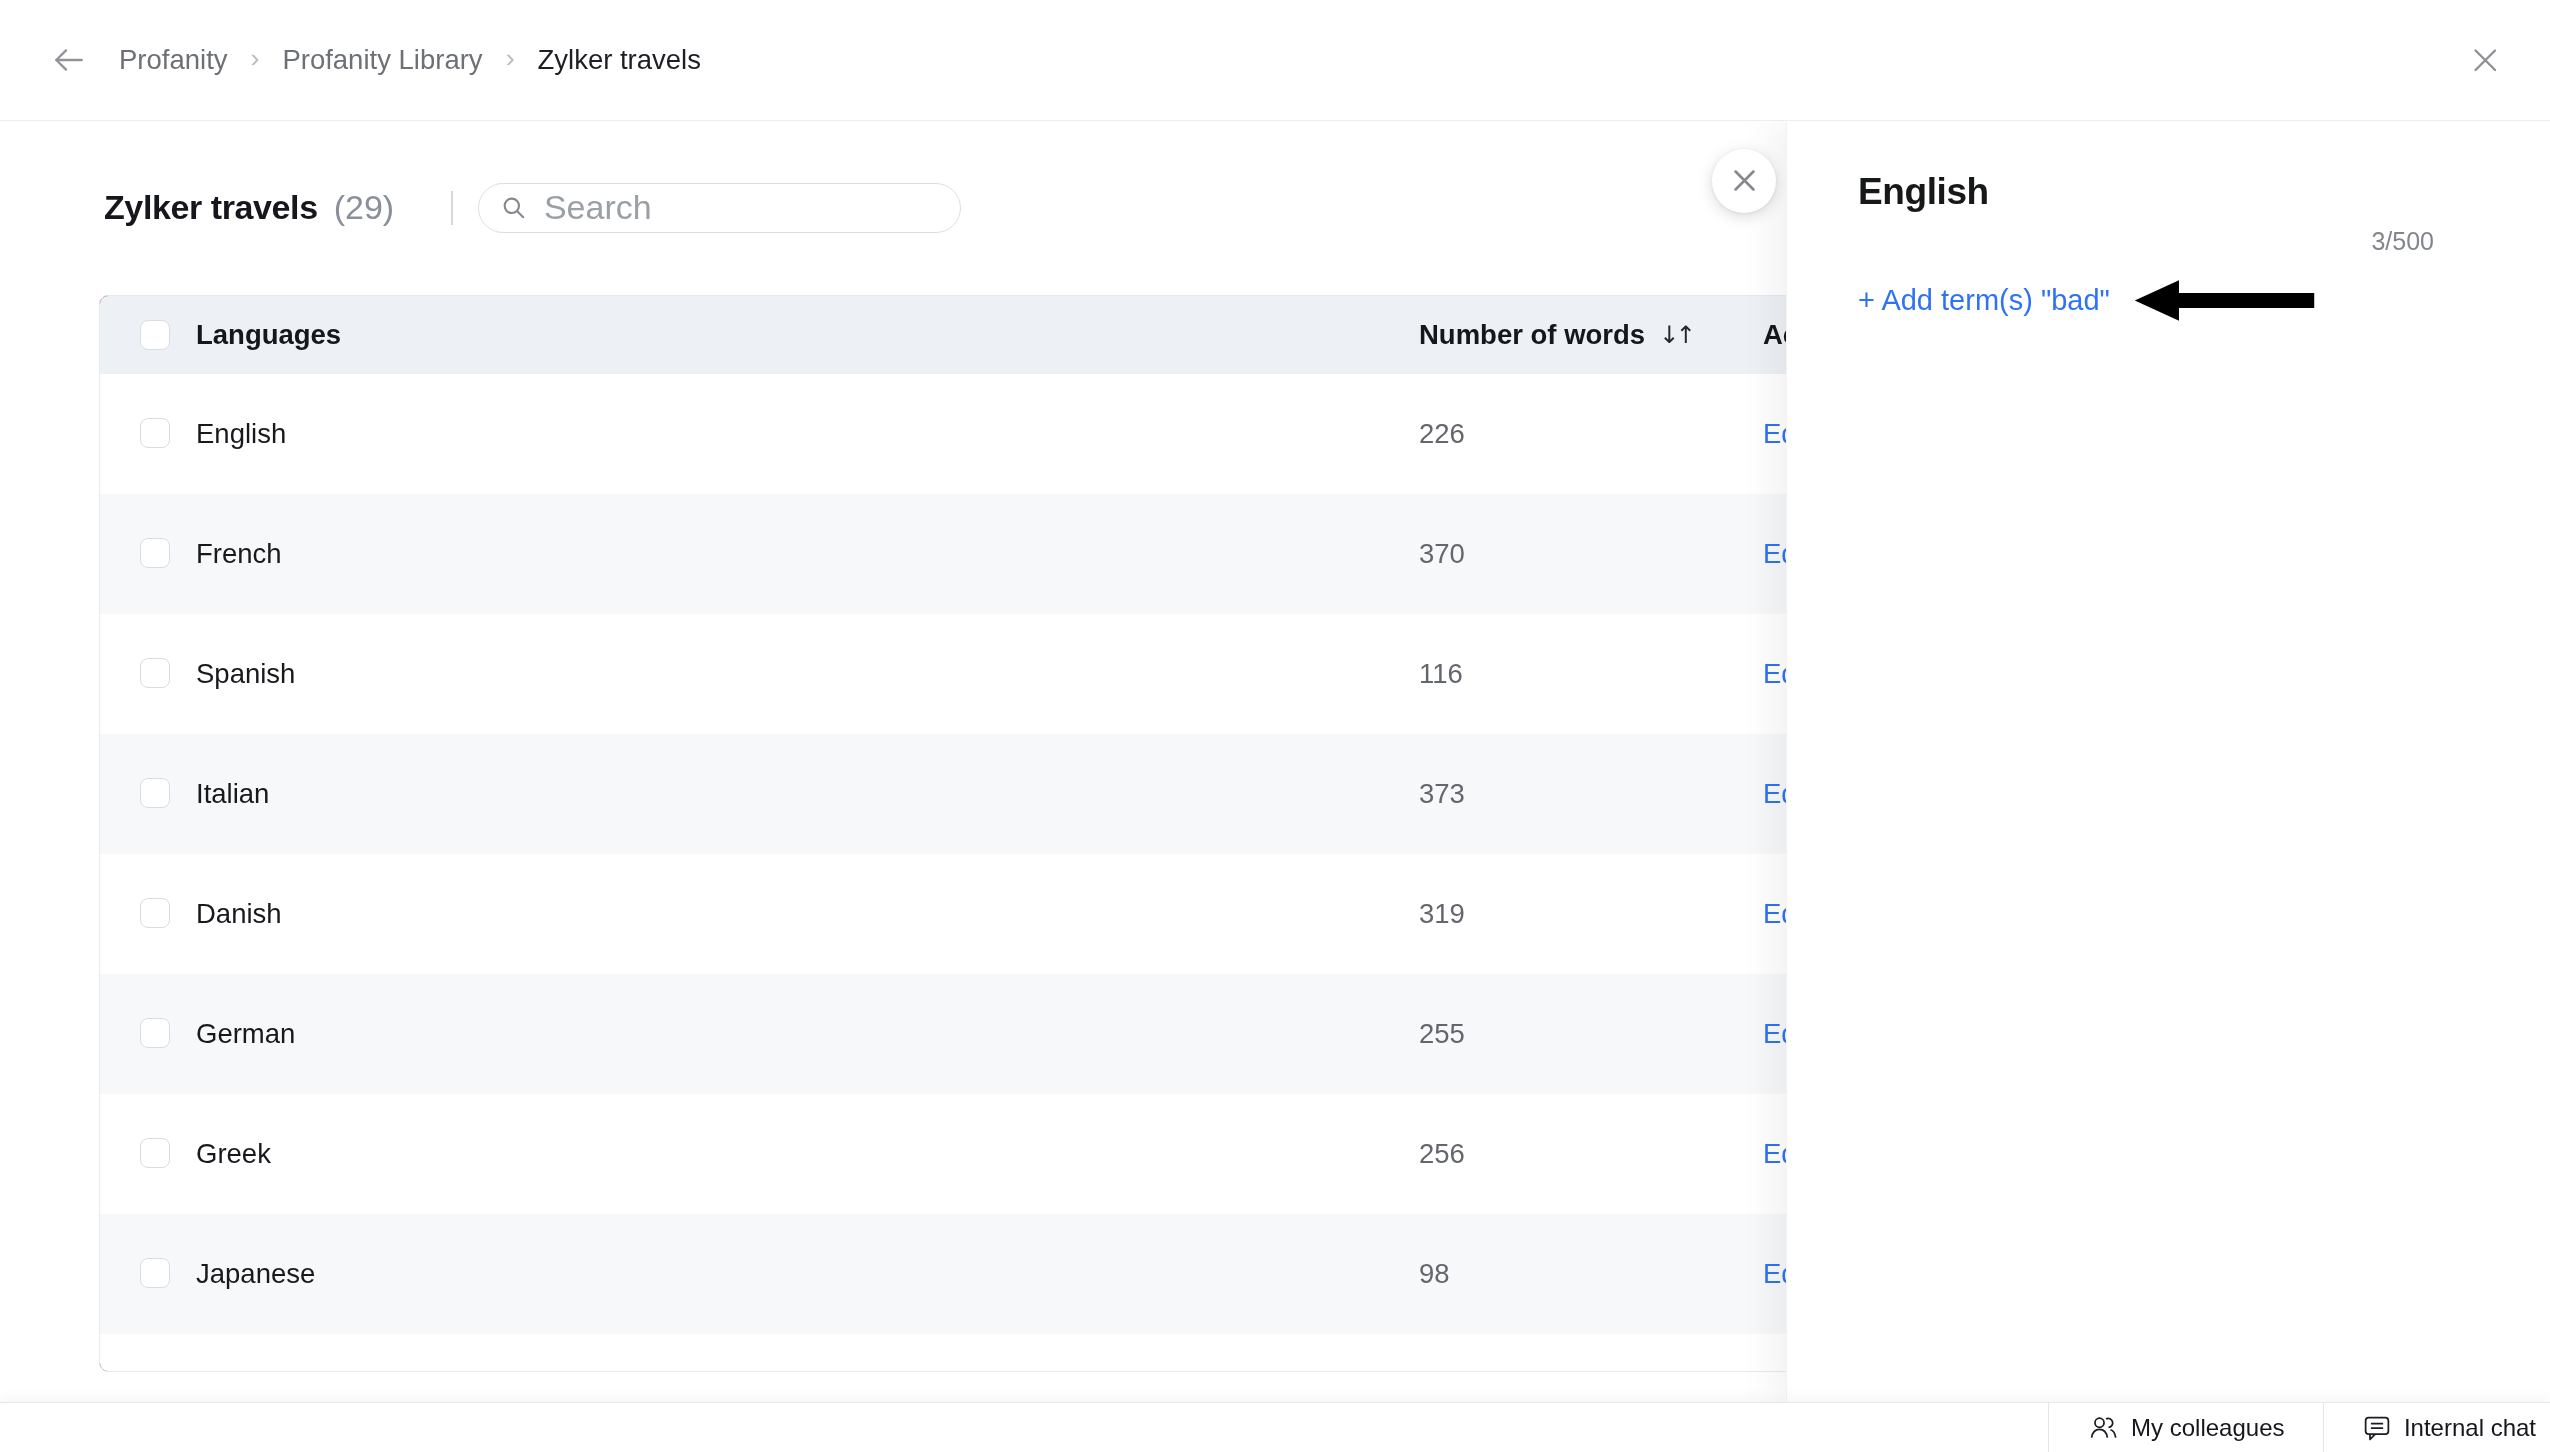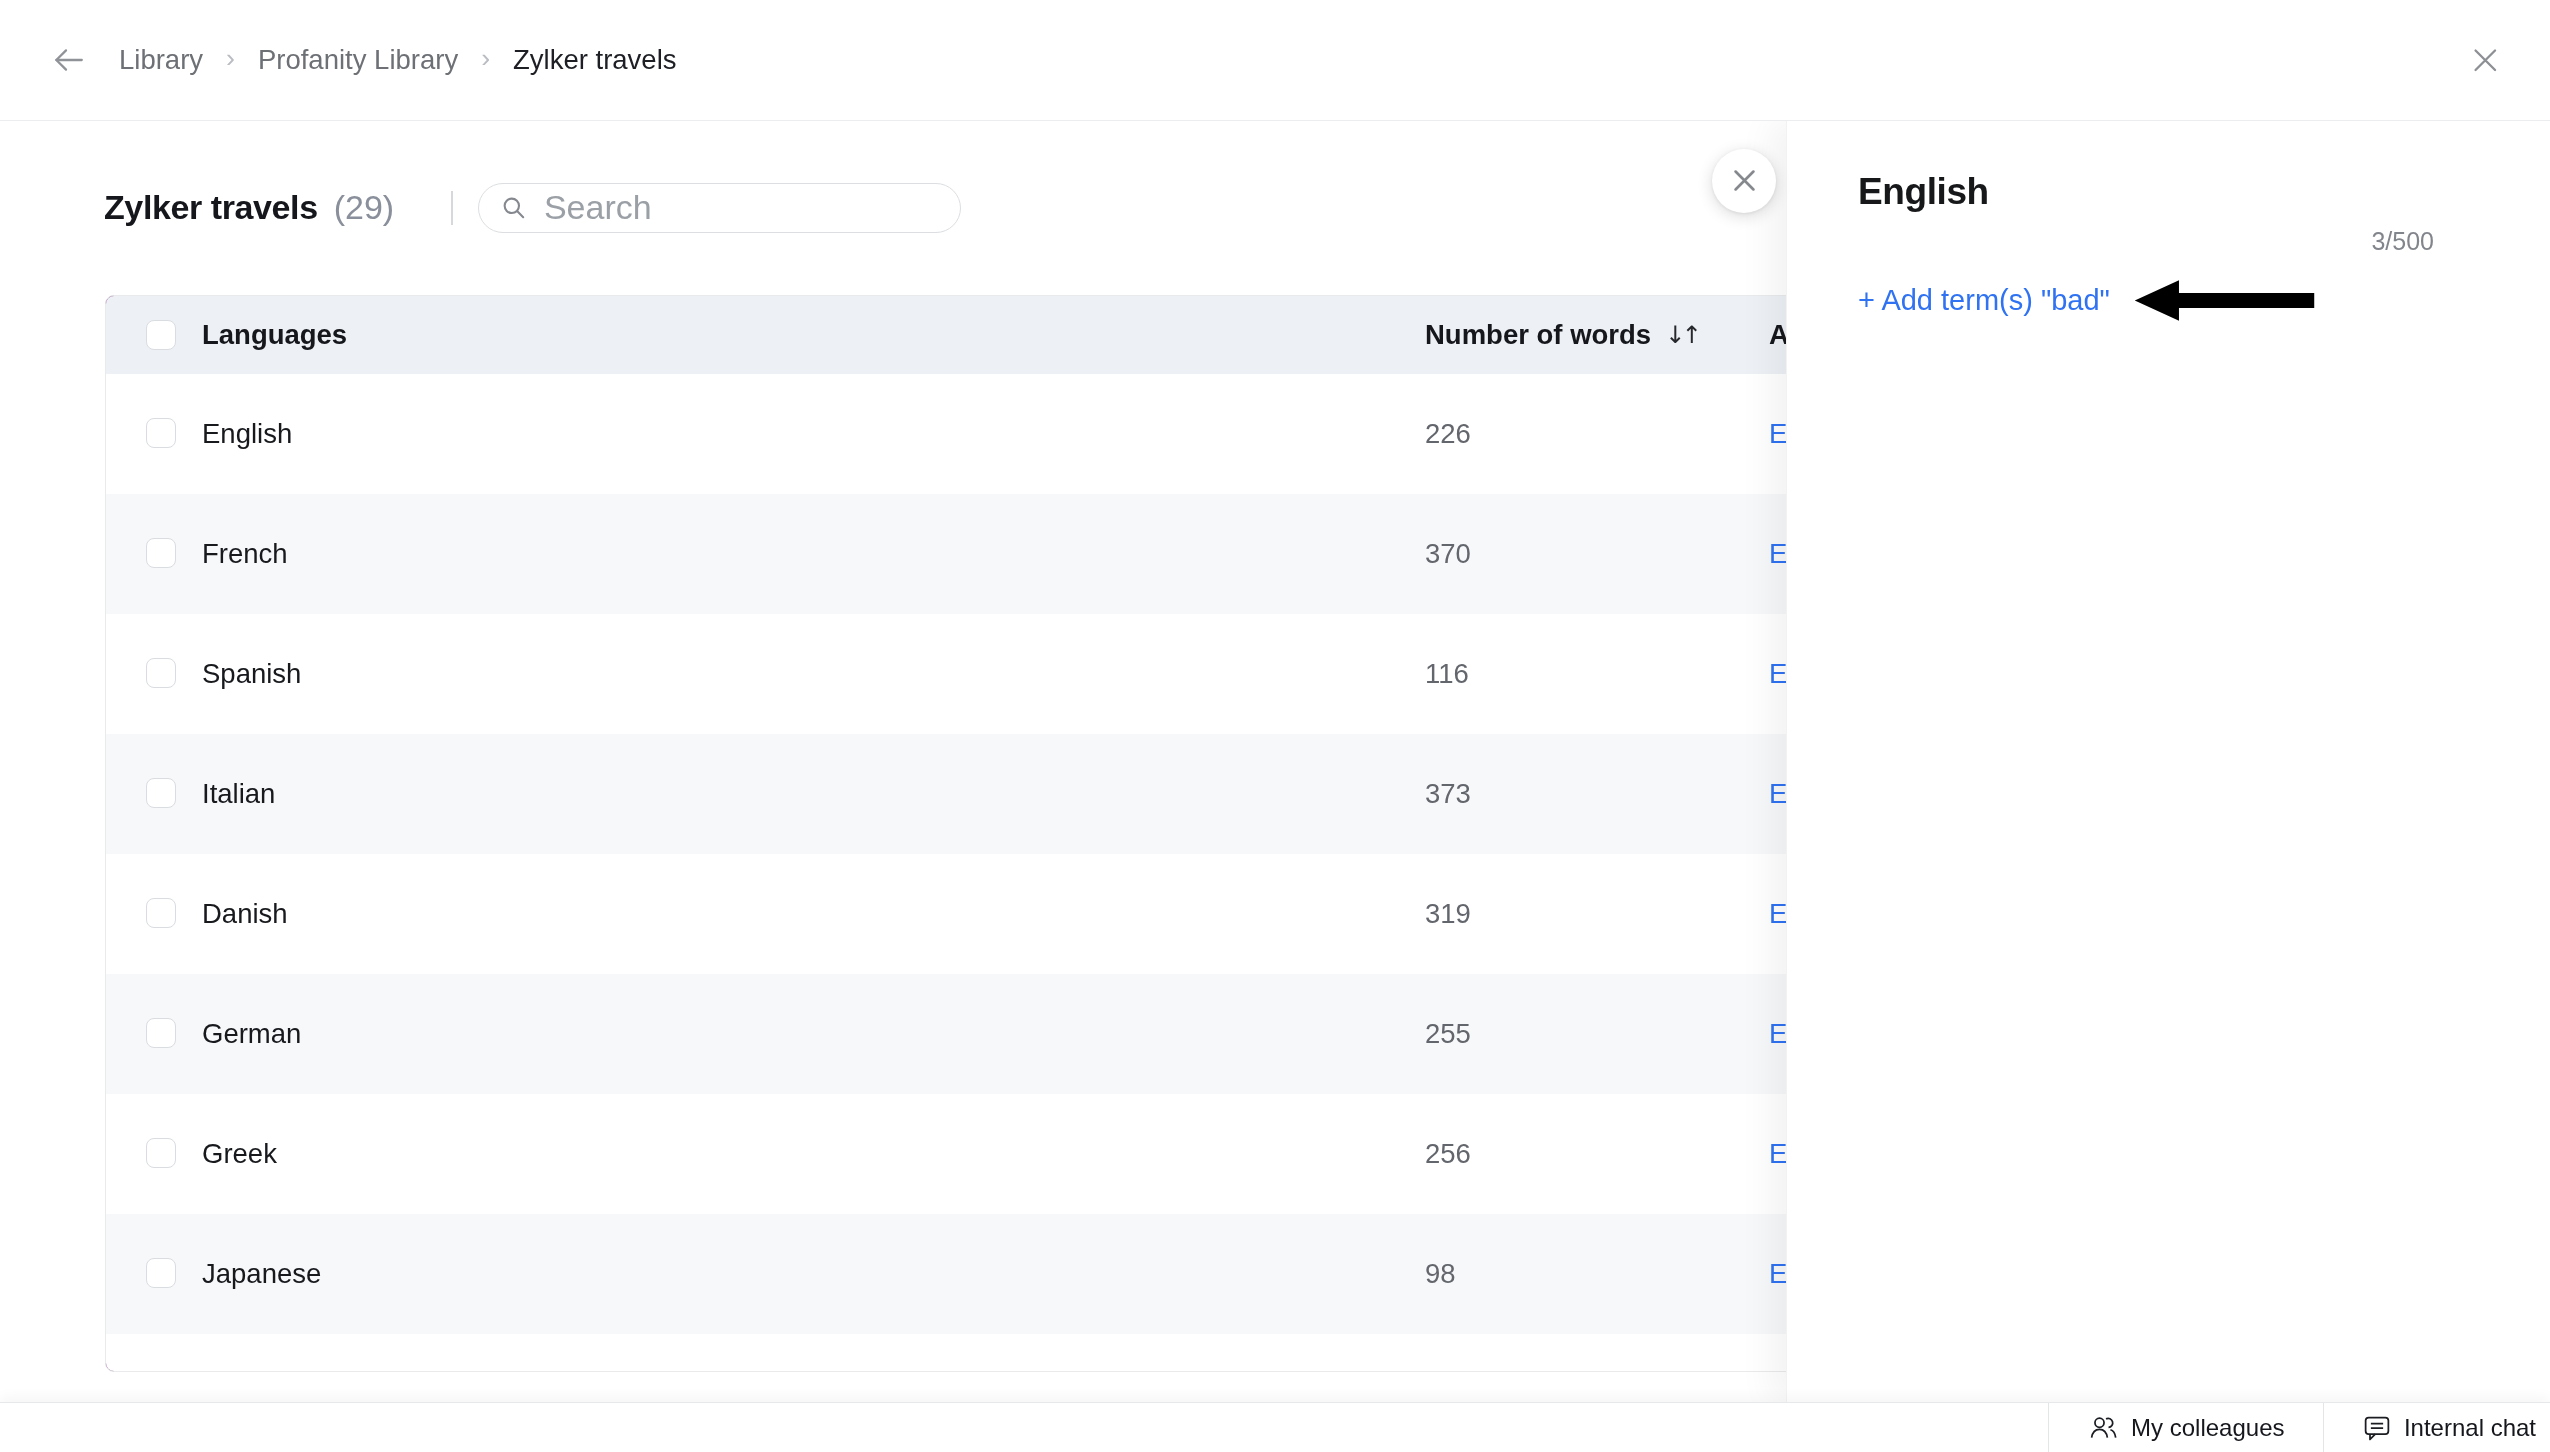--- a/index.html
+++ b/index.html
@@ -36,21 +36,21 @@
   }
   .search-box input {
     border:none; outline:none; font-size:34px; color:#33363b; width:100%;
     font-family:"Liberation Sans","DejaVu Sans",sans-serif; background:transparent;
   }
   .search-box input::placeholder { color:#9aa0a6; }
   .search-icon { margin-right:16px; flex:0 0 auto; display:flex; }
 
   
   .table {
-    position:absolute; left:105px; top:174px; width:1941px;
+    position:absolute; left:99px; top:174px; width:1941px;
     border:0.9px solid #e9eaec; border-radius:8.9px; overflow:hidden; background:#701a75;
   }
   .thead { position:relative; height:78px; background:#edf0f4; }
   .trow { position:relative; height:120px; background:#ffffff; cursor:pointer; }
   .trow.alt { background:#f7f8f9; }
   .tstrip { height:37px; background:#fff; }
 
   .cb { position:absolute; left:40px; width:30px; height:30px; background:#fff;
     border:1.8px solid #d9dce1; border-radius:8px; cursor:pointer; }
   .thead .cb { top:24px; }
@@ -117,21 +117,21 @@
   <header class="topbar">
     <button class="back-btn">
       <span style="display:flex;">
         <svg width="35" height="28" viewBox="0 0 40 32" fill="none">
           <path d="M16 5 L5 16 L16 27" stroke="#8f9296" stroke-width="2.6" stroke-linecap="round" stroke-linejoin="round"></path>
           <path d="M5 16 H34" stroke="#8f9296" stroke-width="2.6" stroke-linecap="round"></path>
         </svg>
       </span>
     </button>
     <nav class="crumbs">
-      <span class="crumb-link">Library</span>
+      <span class="crumb-link">Profanity</span>
       <span class="crumb-sep">›</span>
       <span class="crumb-link">Profanity Library</span>
       <span class="crumb-sep">›</span>
       <span class="crumb-current">Zylker travels</span>
     </nav>
     <button class="page-close">
       <span style="display:flex;">
         <svg width="26.6" height="26.6" viewBox="0 0 30 30">
           <path d="M4 4 L26 26 M26 4 L4 26" stroke="#8c8f94" stroke-width="2.6" stroke-linecap="round"></path>
         </svg>

